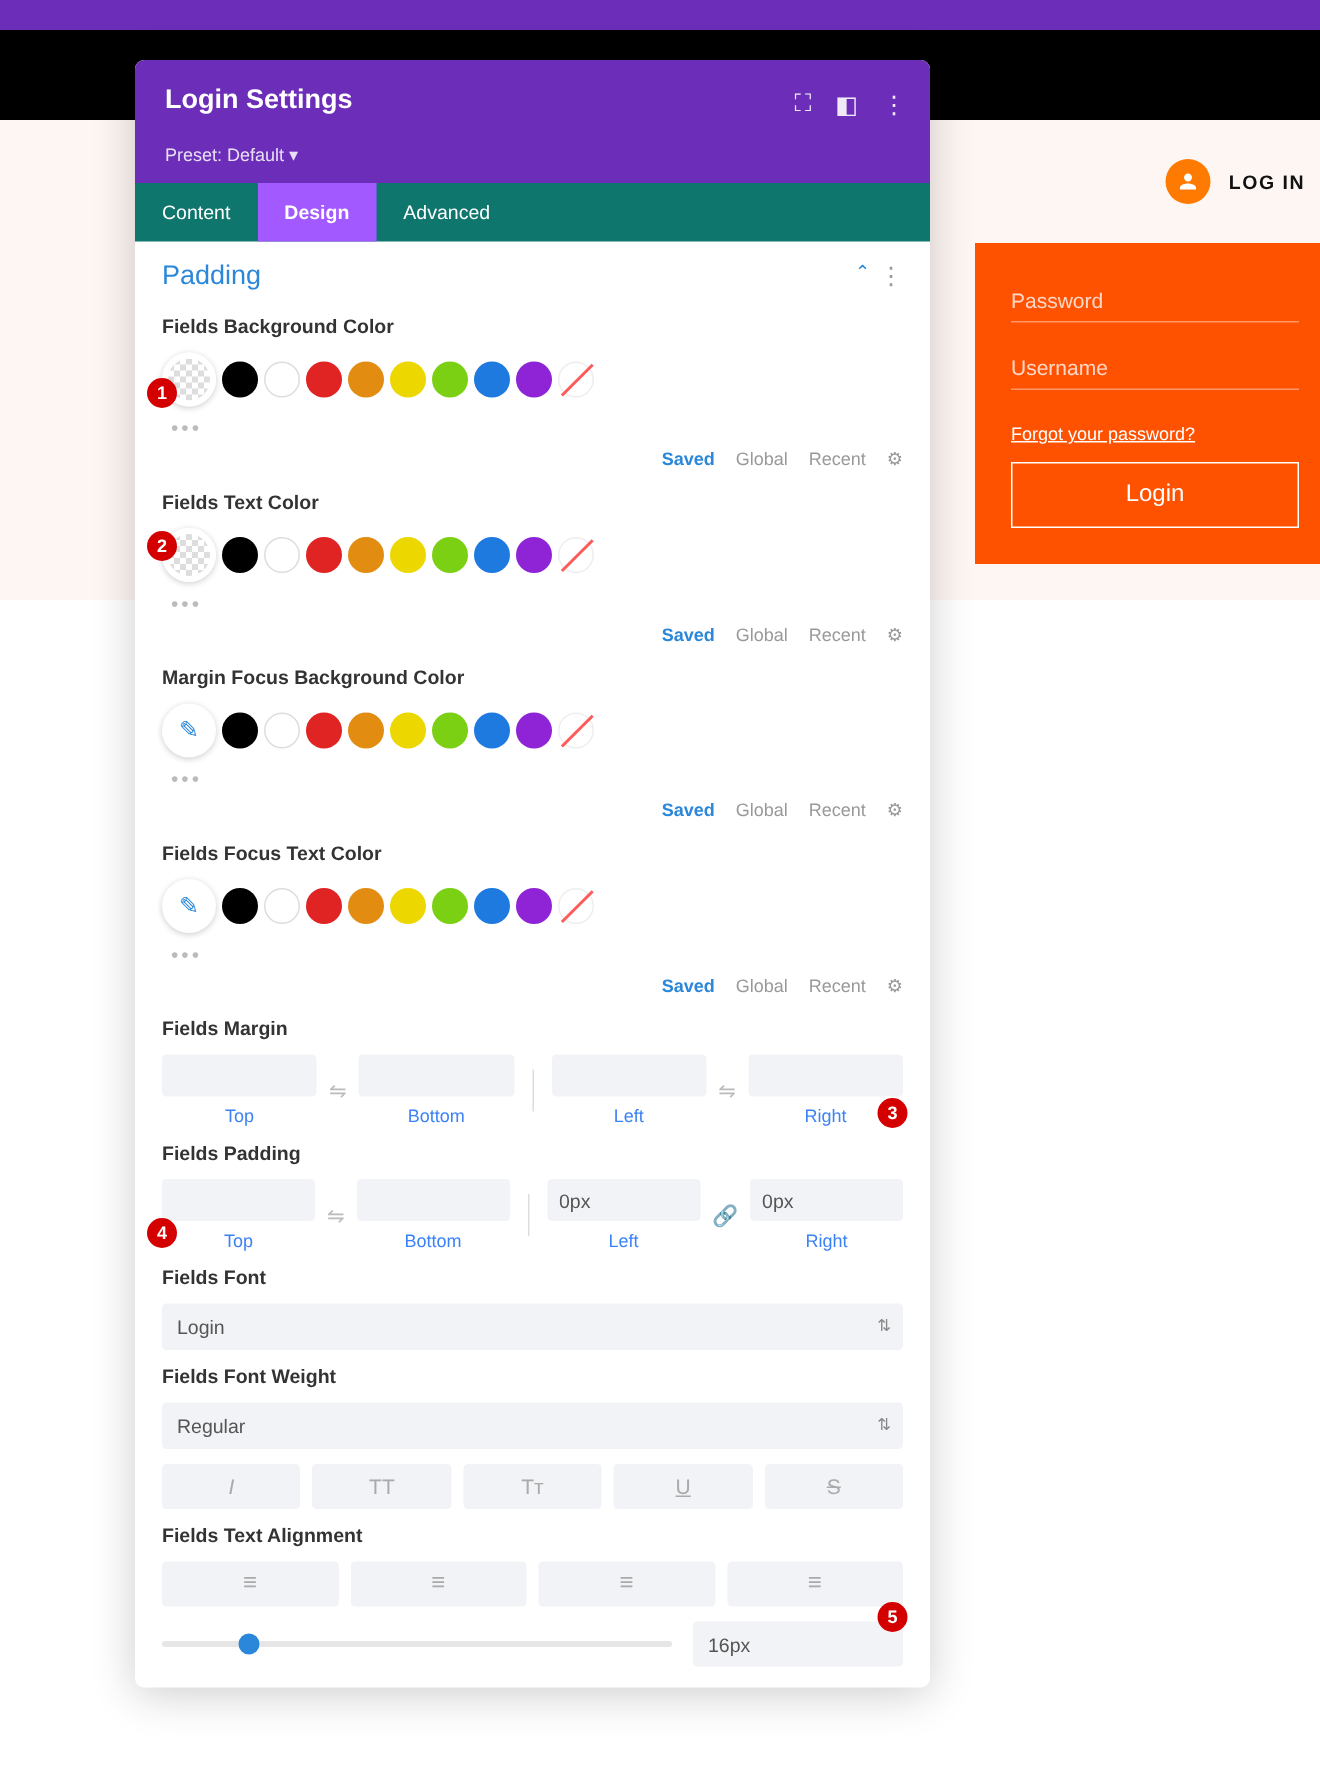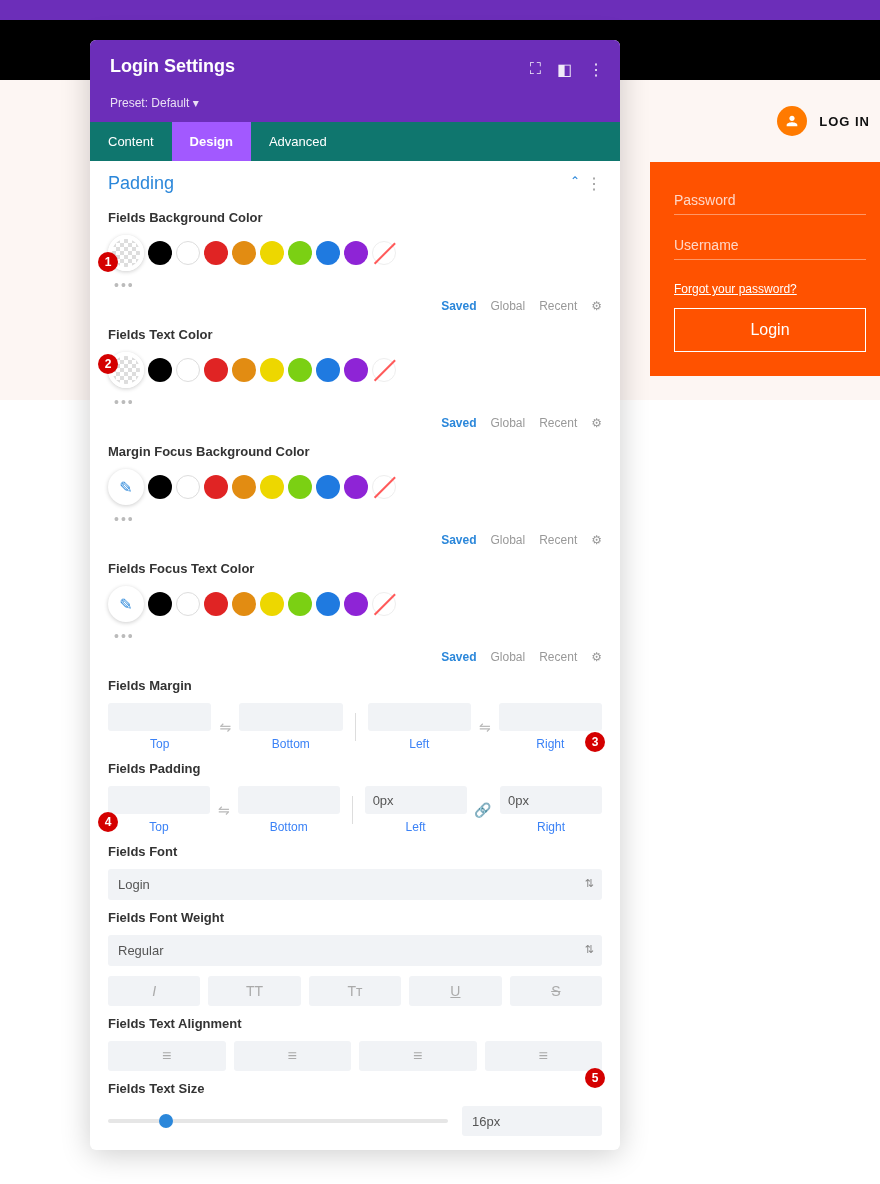--- a/index.html
+++ b/index.html
@@ -280,21 +280,20 @@
     <div class="field-label">Fields Text Alignment</div>
     <div class="alignrow">
       <div class="alignbtn">≡</div>
       <div class="alignbtn">≡</div>
       <div class="alignbtn">≡</div>
       <div class="alignbtn">≡</div>
     </div>
   </div>
 
   <div class="field-group" style="padding-bottom:14px">
-    <div class="field-label">Fields Text Size</div>
     <div class="sliderrow">
       <div class="slider-track">
           <div class="slider-thumb"></div>
         </div>
       <div class="slider-val">16px</div>
     </div>
   </div>
 
 </div>
 

